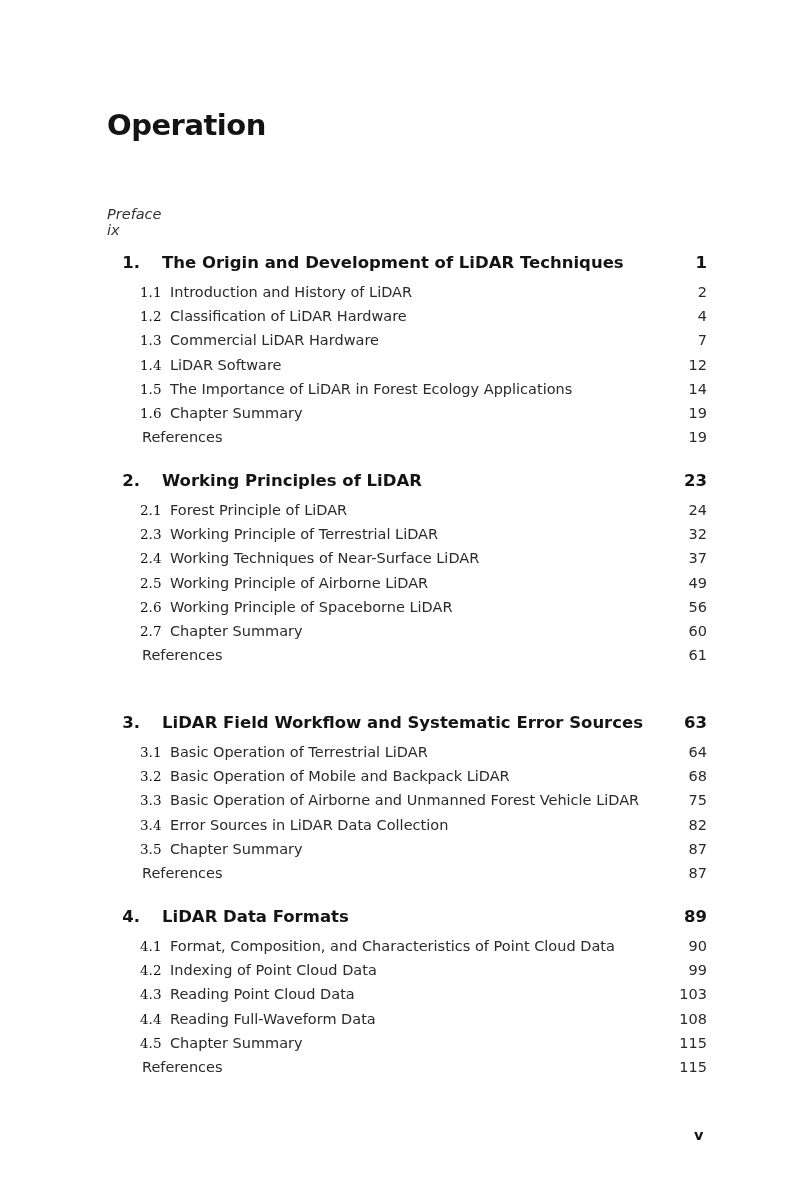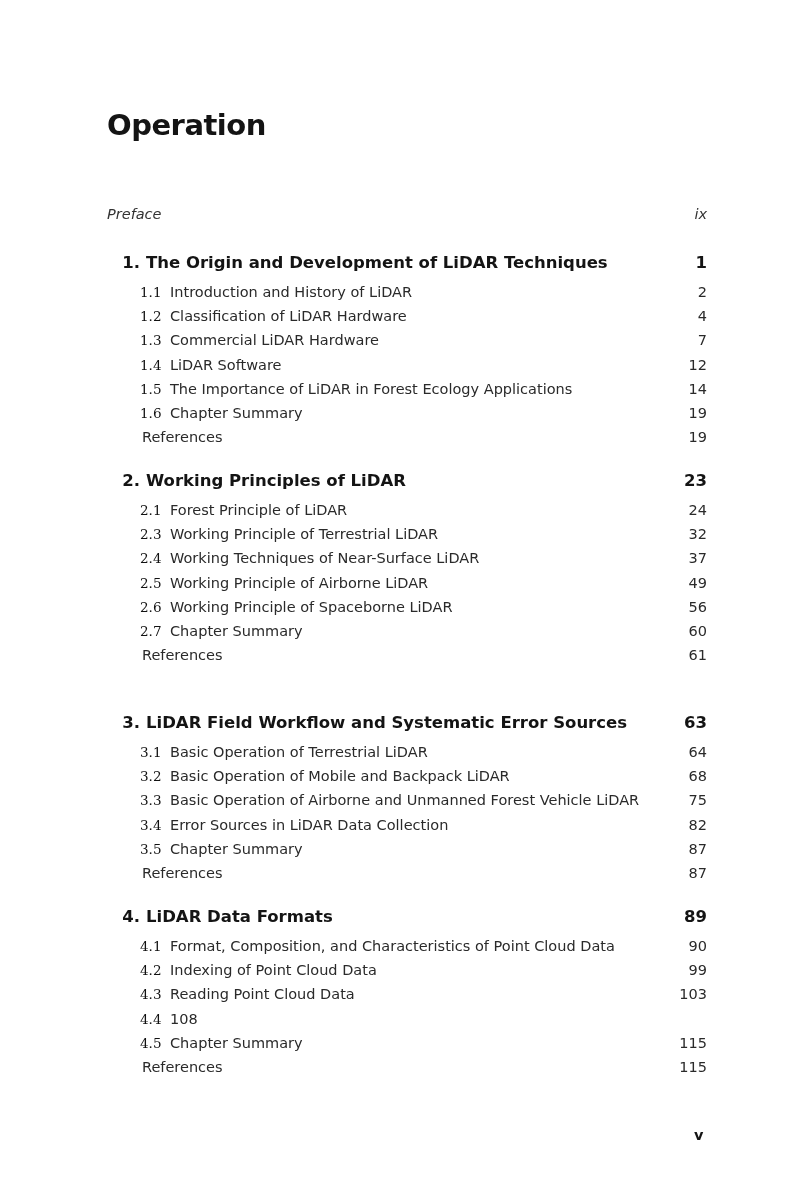--- a/index.html
+++ b/index.html
@@ -1,26 +1,26 @@
 <!DOCTYPE html>
 <html><head>
 <meta charset="utf-8">
 <style>
   html, body { margin: 0; padding: 0; background: #ffffff; }
   body { width: 800px; height: 1200px; position: relative; overflow: hidden;
          font-family: "DejaVu Sans", sans-serif; color: #141414; }
   .title { position: absolute; left: 107px; top: 108px; font-size: 29px; font-weight: bold;
            letter-spacing: -0.5px; margin: 0; }
   .preface { position: absolute; left: 107px; top: 206px; width: 600px; font-size: 14.5px;
-             font-style: italic; display: flex; justify-content: space-between; color: #333; }
+             font-style: italic; display: flex; justify-content: space-between; color: #333; flex-direction: column; }
   .chapter { position: absolute; left: 107px; width: 600px; }
   .ch-head { display: flex; justify-content: space-between; align-items: baseline;
              font-weight: bold; font-size: 16.5px; height: 24px; line-height: 24px; margin-bottom: 5px; }
   .ch-head .num { display: inline-block; width: 33px; text-align: right; padding-right: 0; }
-  .ch-head .lbl { margin-left: 6px; flex: 1; }
+  .ch-head .lbl { margin-left: 22px; flex: 1; }
   .row { display: flex; align-items: flex-start; height: 24.2px; line-height: 24px;
          font-size: 14.5px; color: #2a2a2a; }
   .row .snum { display: inline-block; width: 30px; margin-left: 33px; font-family: "DejaVu Serif", serif;
                font-size: 13.5px; color: #111; }
   .row .stitle { flex: 1; }
   .row .ref { margin-left: 35px; flex: 1; }
   .row .pg, .ch-head .pg { text-align: right; }
   .page-number { position: absolute; left: 694px; top: 1127px; font-size: 14.5px; font-weight: bold; }
 </style>
 </head>
@@ -168,20 +168,21 @@
         <span class="stitle">Indexing of Point Cloud Data</span>
         <span class="pg">99</span>
       </div>
       <div class="row">
         <span class="snum">4.3</span>
         <span class="stitle">Reading Point Cloud Data</span>
         <span class="pg">103</span>
       </div>
       <div class="row">
         <span class="snum">4.4</span>
+        <span class="stitle">Reading Full-Waveform Data</span>
         <span class="pg">108</span>
       </div>
       <div class="row">
         <span class="snum">4.5</span>
         <span class="stitle">Chapter Summary</span>
         <span class="pg">115</span>
       </div>
       <div class="row">
         <span class="ref">References</span>
         <span class="pg">115</span>

